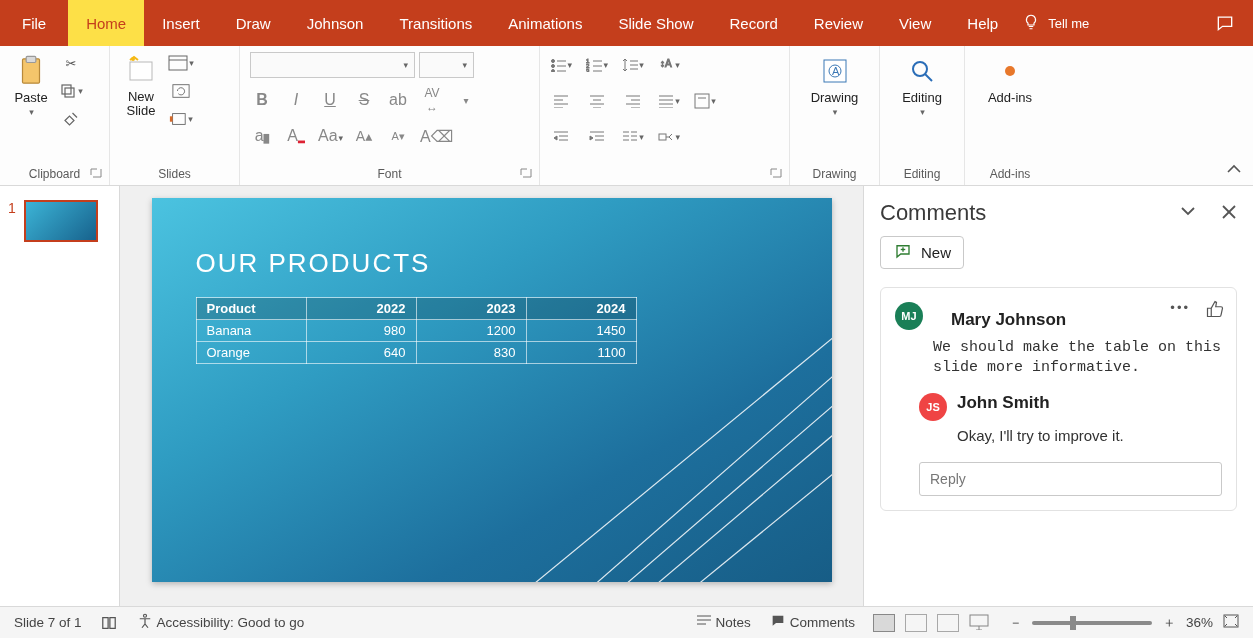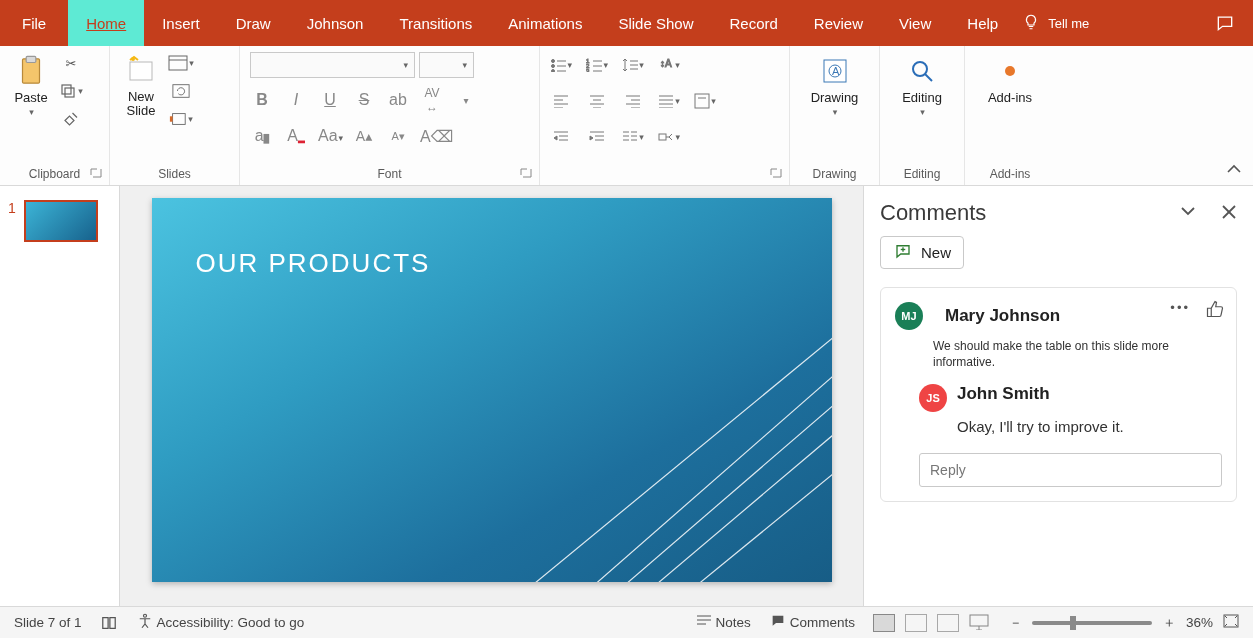--- a/index.html
+++ b/index.html
@@ -2,21 +2,21 @@
 <html><head>
 <meta charset="utf-8">
 <style>
   * { box-sizing: border-box; margin: 0; padding: 0; font-family: "Segoe UI", Arial, sans-serif; }
   body { width: 1253px; height: 638px; background: #fff; overflow: hidden; display: flex; flex-direction: column; font-size: 13px; color: #222; }
 
   
   .menubar { height: 46px; background: #c43e1c; display: flex; align-items: stretch; color: #fff; padding: 0 0 0 0; position: relative; }
   .menubar .tab { padding: 0 18px; display: flex; align-items: center; font-size: 15px; cursor: pointer; }
   .menubar .tab.file { padding: 0 22px; }
-  .menubar .tab.active { background: #5eead4; color: #c43e1c; text-decoration: underline; }
+  .menubar .tab.active { background: #fde047; color: #c43e1c; }
   .tellme-wrap { display: flex; align-items: center; gap: 8px; margin-left: 6px; }
   .menubar .right-icon { position: absolute; right: 18px; top: 0; bottom: 0; display: flex; align-items: center; }
 
   
   .ribbon { height: 140px; background: #fdfdfd; border-bottom: 1px solid #d9d9d9; display: flex; position: relative; }
   .group { border-right: 1px solid #e6e6e6; display: flex; flex-direction: column; justify-content: space-between; padding: 6px 10px 0 10px; position: relative; }
   .group-body { flex: 1; display: flex; gap: 6px; align-items: flex-start; }
   .group-label { font-size: 12px; text-align: center; color: #5a5a5a; height: 22px; line-height: 22px; }
   .dlaunch { position: absolute; right: 6px; bottom: 4px; width: 14px; height: 14px; color: #888; }
   .dlaunch svg { width: 14px; height: 14px; }
@@ -59,23 +59,23 @@
   .slide-lines { position: absolute; right: -40px; bottom: -40px; width: 360px; height: 300px; }
   .slide-lines line { stroke: #fff; stroke-width: 1.2; opacity: .85; }
 
   
   .comments { width: 390px; background: #fff; border-left: 1px solid #d9d9d9; display: flex; flex-direction: column; padding: 10px 16px; }
   .comments-head { display: flex; align-items: center; justify-content: space-between; padding: 4px 0 10px 0; }
   .comments-head h2 { font-size: 22px; font-weight: 400; color: #3a3a3a; }
   .head-ctrls { display: flex; gap: 24px; color: #555; }
   .new-btn { display: inline-flex; align-items: center; gap: 8px; border: 1px solid #c9c9c9; border-radius: 4px; padding: 5px 12px; font-size: 15px; cursor: pointer; }
   .thread { border: 1px solid #e2e2e2; border-radius: 6px; padding: 14px 14px; margin-top: 18px; position: relative; }
-  .c-head { display: flex; align-items: center; gap: 22px; }
+  .c-head { display: flex; align-items: flex-end; gap: 28px; }
   .avatar { width: 28px; height: 28px; border-radius: 50%; display: flex; align-items: center; justify-content: center; color: #fff; font-size: 11px; font-weight: 600; }
-  .c-body { margin: 8px 0 14px 38px; font-size: 12px; color: #323232; line-height: 1.35; }
+  .c-body { margin: 8px 0 14px 38px; font-size: 15px; color: #323232; line-height: 1.35; font-family: Liberation Mono, monospace; }
   .reply-row { display: flex; gap: 10px; align-items: flex-start; margin-left: 24px; }
   .reply-body { margin: 6px 0 0 62px; font-size: 15px; color: #323232; }
   .thread-acts { position: absolute; right: 12px; top: 12px; display: flex; gap: 16px; color: #555; }
   .reply-input { margin-top: 18px; margin-left: 24px; border: 1px solid #c9c9c9; border-radius: 3px; padding: 8px 10px; color: #777; font-size: 14px; }
 
   
   .status { height: 32px; border-top: 1px solid #d9d9d9; background: #f5f5f5; display: flex; align-items: center; font-size: 13.5px; color: #444; padding: 0 14px; gap: 18px; }
   .status .spacer { flex: 1; }
   .sbtn { display: flex; align-items: center; gap: 3px; cursor: pointer; }
   .view-btns { display: flex; gap: 10px; align-items: center; }
@@ -417,20 +417,44 @@
   <div class="thumbs">
     <div class="thumb-row">
       <span class="thumb-num">1</span>
       <div class="thumb-img"></div>
     </div>
   </div>
 
   <div class="slide-area">
     <div class="slide">
       <div class="slide-title">OUR PRODUCTS</div>
+      <table class="ptable">
+        <thead>
+            <tr>
+          <th class="col-p">Product</th>
+          <th class="col-n num">2022</th>
+          <th class="col-n num">2023</th>
+          <th class="col-n num">2024</th>
+        </tr>
+          </thead>
+        <tbody>
+          <tr>
+            <td>Banana</td>
+            <td class="num">980</td>
+            <td class="num">1200</td>
+            <td class="num">1450</td>
+          </tr>
+          <tr>
+            <td>Orange</td>
+            <td class="num">640</td>
+            <td class="num">830</td>
+            <td class="num">1100</td>
+          </tr>
+        </tbody>
+      </table>
       <svg class="slide-lines" viewBox="0 0 360 300">
         <line x1="40" y1="300" x2="360" y2="20"></line>
         <line x1="70" y1="300" x2="360" y2="50"></line>
         <line x1="100" y1="300" x2="360" y2="80"></line>
         <line x1="140" y1="300" x2="360" y2="120"></line>
         <line x1="0" y1="280" x2="340" y2="0"></line>
       </svg>
     </div>
   </div>
 

